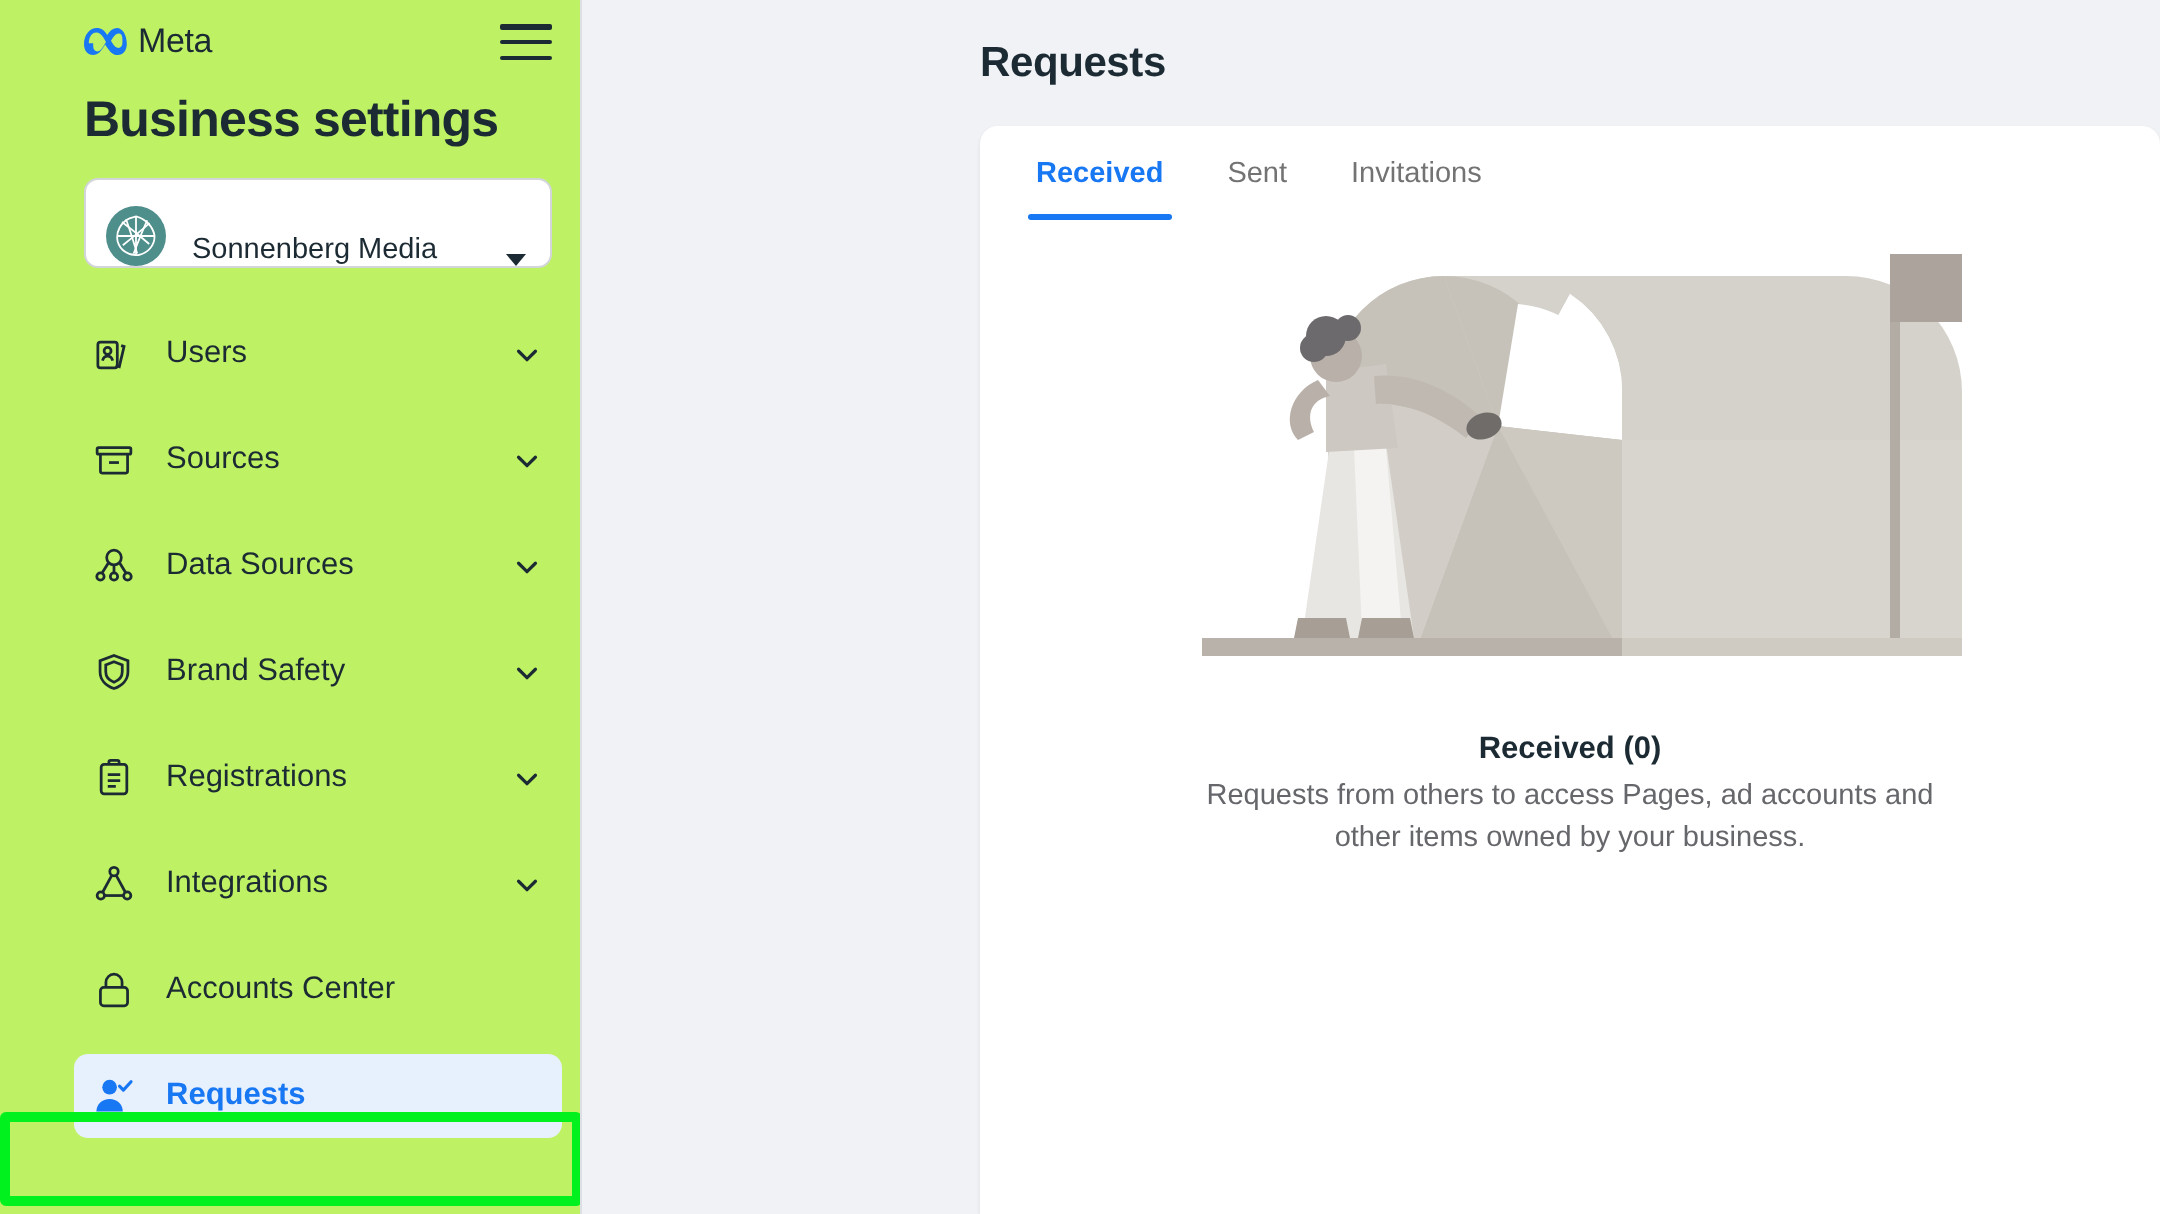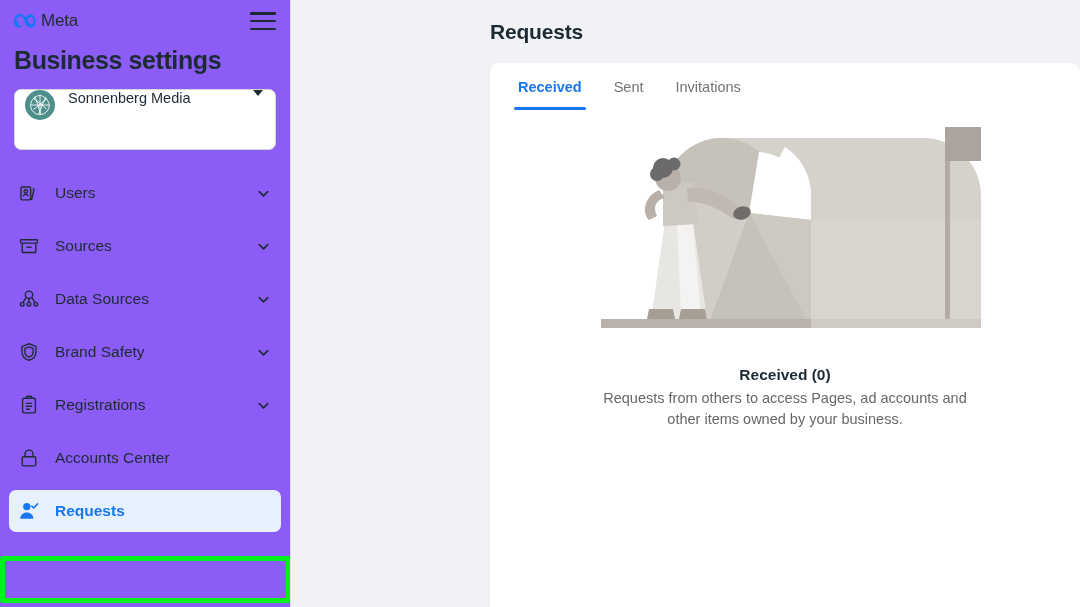--- a/index.html
+++ b/index.html
@@ -19,24 +19,25 @@
     height: 607px;
     display: flex;
     background: #ffffff;
   }
 
   
   .sidebar {
     position: relative;
     width: 291px;
     height: 607px;
-    background: #8b5cf6;
+    background: #bef264;
     border-right: 1px solid #dcdfe3;
     flex: 0 0 291px;
     overflow: hidden;
+    padding-left: 28px;
   }
 
   .sidebar-topbar {
     display: flex;
     align-items: center;
     justify-content: space-between;
     height: 42px;
     padding: 0 14px 0 14px;
   }
 
@@ -76,25 +77,25 @@
   .biz-title {
     font-size: 25px;
     font-weight: bold;
     color: #1c2b33;
     padding: 4px 0 0 14px;
     letter-spacing: -0.4px;
   }
 
   .biz-select {
     margin: 14px 14px 0 14px;
-    height: 61px;
+    height: 45px;
     border: 1px solid #d2d5d9;
     border-radius: 7px;
     display: flex;
-    align-items: flex-start;
+    align-items: flex-end;
     padding: 0 12px 0 10px;
     background: #ffffff;
     cursor: pointer;
   }
   .biz-avatar {
     width: 30px;
     height: 30px;
     border-radius: 50%;
     background: #4e8e8b;
     flex: 0 0 30px;
@@ -387,20 +388,38 @@
           </svg>
         </span>
         <span class="nav-label">Registrations</span>
         <span class="nav-chevron">
           <svg width="15" height="15" viewBox="0 0 16 16" fill="none" stroke="#1c2b33" stroke-width="1.7" stroke-linecap="round" stroke-linejoin="round">
               <path d="M3.5 6 L8 10.5 L12.5 6"></path>
             </svg>
         </span>
       </div>
 
+      <div class="nav-item">
+        <span class="nav-icon">
+          <svg width="22" height="22" viewBox="0 0 24 24" fill="none" stroke="#1c2b33" stroke-width="1.5">
+            <circle cx="12" cy="5.2" r="2.3"></circle>
+            <circle cx="4.8" cy="18.3" r="2.0"></circle>
+            <circle cx="19.2" cy="18.3" r="2.0"></circle>
+            <path d="M10.8 7.3L5.8 16.5"></path>
+            <path d="M13.2 7.3l5.0 9.2"></path>
+            <path d="M6.8 18.3h10.4"></path>
+          </svg>
+        </span>
+        <span class="nav-label">Integrations</span>
+        <span class="nav-chevron">
+          <svg width="15" height="15" viewBox="0 0 16 16" fill="none" stroke="#1c2b33" stroke-width="1.7" stroke-linecap="round" stroke-linejoin="round">
+              <path d="M3.5 6 L8 10.5 L12.5 6"></path>
+            </svg>
+        </span>
+      </div>
 
 
       <div class="nav-item">
         <span class="nav-icon">
           <svg width="22" height="22" viewBox="0 0 24 24" fill="none" stroke="#1c2b33" stroke-width="1.5">
             <rect x="4.6" y="10.6" width="14.8" height="10.0" rx="1.8"></rect>
             <path d="M7.6 10.6V7.8a4.4 4.4 0 018.8 0v2.8"></path>
           </svg>
         </span>
         <span class="nav-label">Accounts Center</span>

